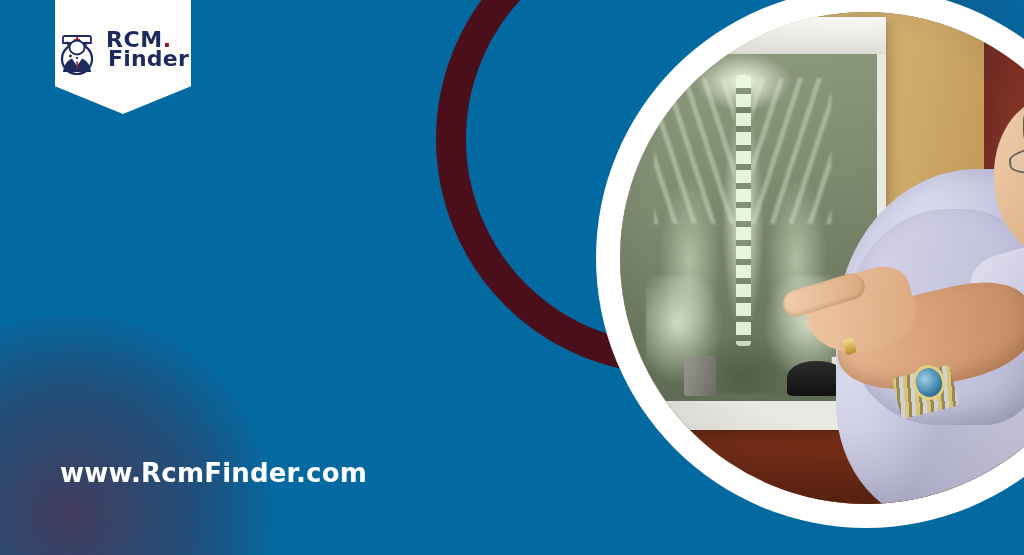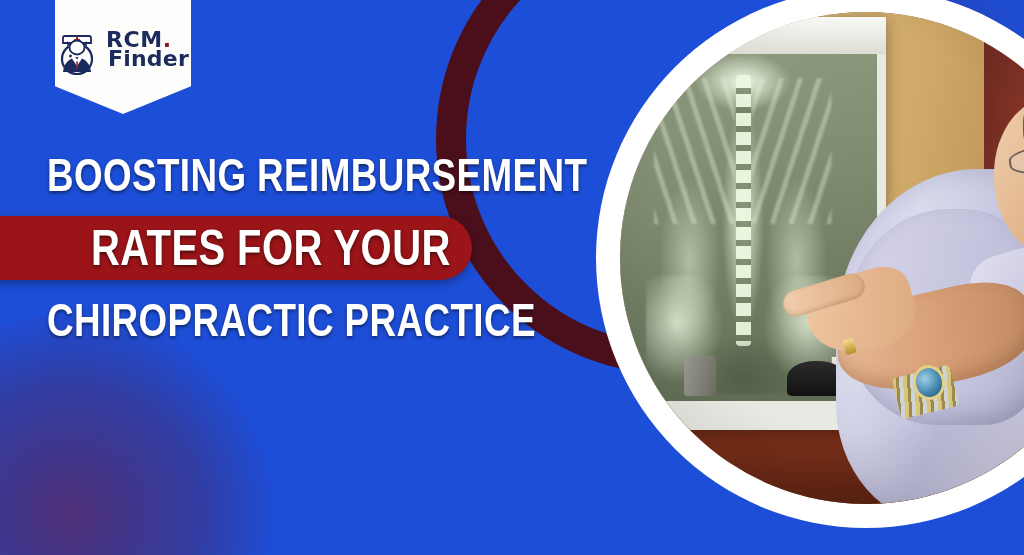--- a/index.html
+++ b/index.html
@@ -3,21 +3,21 @@
 <meta charset="utf-8">
 <style>
   * { margin:0; padding:0; box-sizing:border-box; }
   html, body {
     width:1024px; height:555px; overflow:hidden;
     font-family:"Liberation Sans", sans-serif;
     background:#13152e;
   }
   #banner {
     position:relative; width:1024px; height:555px; overflow:hidden;
-    background:#1d4ed8;
+    background:#0369a1;
   }
   
   .glow-bl {
     position:absolute; left:-140px; bottom:-160px;
     width:420px; height:400px; border-radius:50%;
     background:radial-gradient(circle at 50% 50%, rgba(120,24,40,.55) 0%, rgba(96,20,36,.30) 45%, rgba(25,27,66,0) 72%);
     pointer-events:none;
   }
   .glow-tr {
     position:absolute; right:-40px; top:-60px;
@@ -346,27 +346,17 @@
         <path d="M14 33 l6 9 l6 -9 l-3 -1.4 l-3 4 l-3 -4z" fill="#fff"></path>
         <path d="M19.2 37.5 h1.8 l-.5 8 h-1z" fill="#b3181f"></path>
       </svg>
       <div class="logo-text">
         <div class="logo-rcm"><span>RCM</span><span class="dot">.</span></div>
         <div class="logo-finder">Finder</div>
       </div>
     </div>
   </div>
 
-  <div class="headline">
-    <div class="h-line h1">BOOSTING REIMBURSEMENT</div>
-
-    <div class="h-line2-wrap">
-      <div class="h-line h2">RATES FOR YOUR</div>
-    </div>
-
-    <div class="h-line3-wrap">
-      <div class="h-line h3">CHIROPRACTIC PRACTICE</div>
-    </div>
-  </div>
-
-
+
+
+  <div class="site-url">www.RcmFinder.com</div>
 
 </div>
 
 </body></html>

